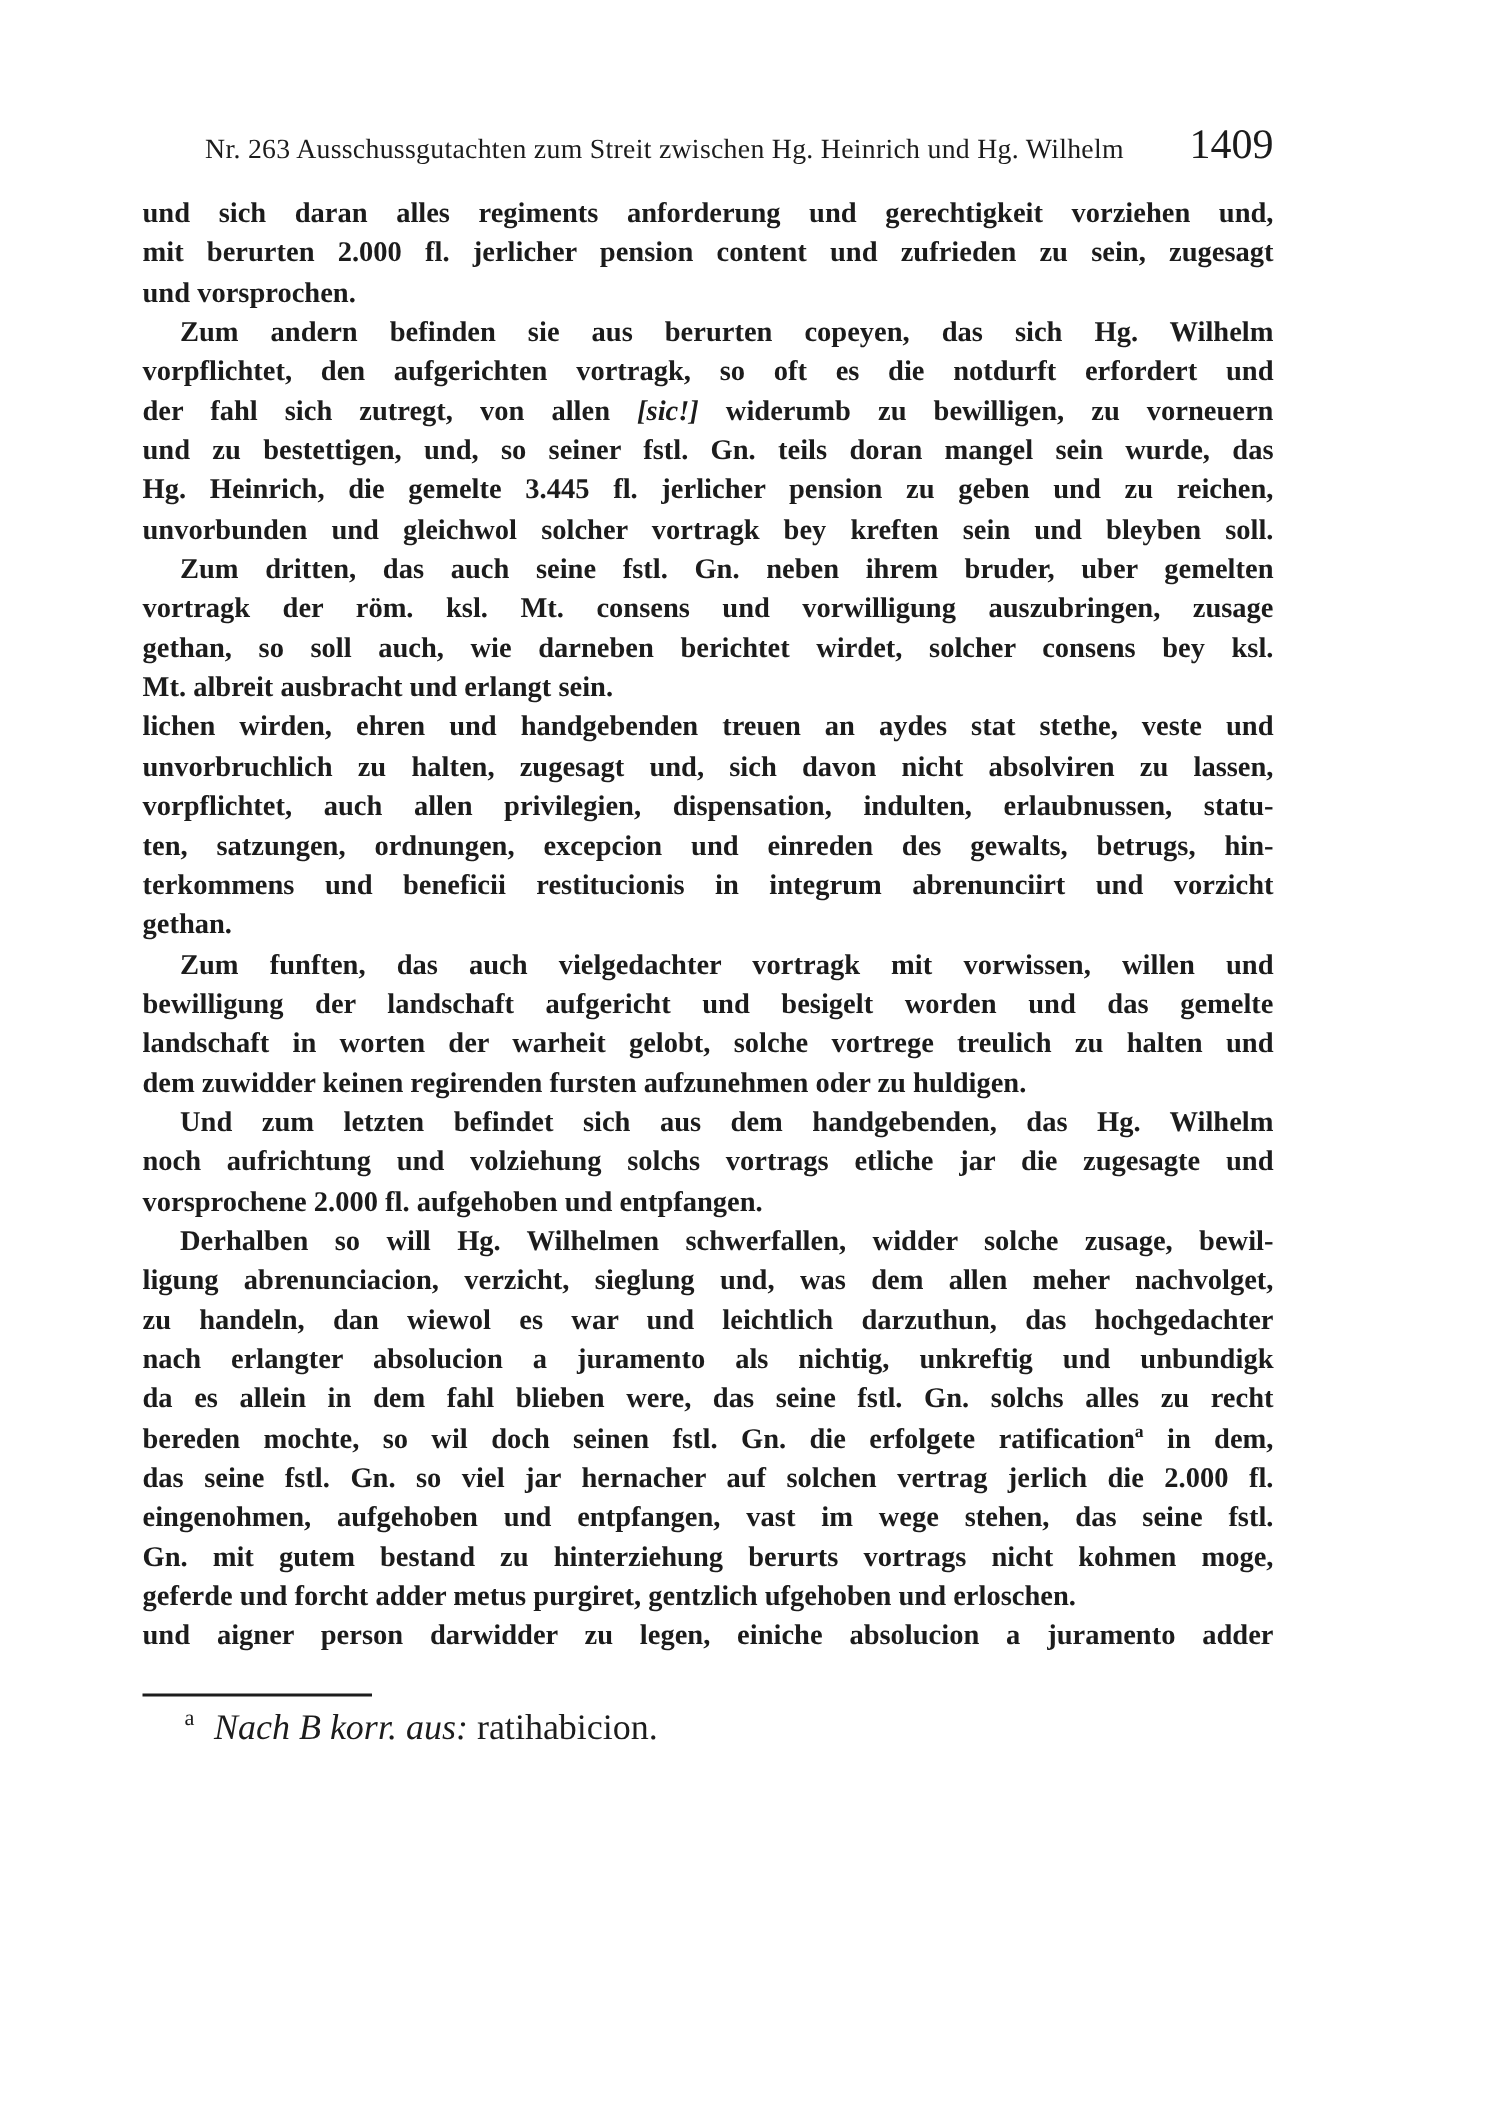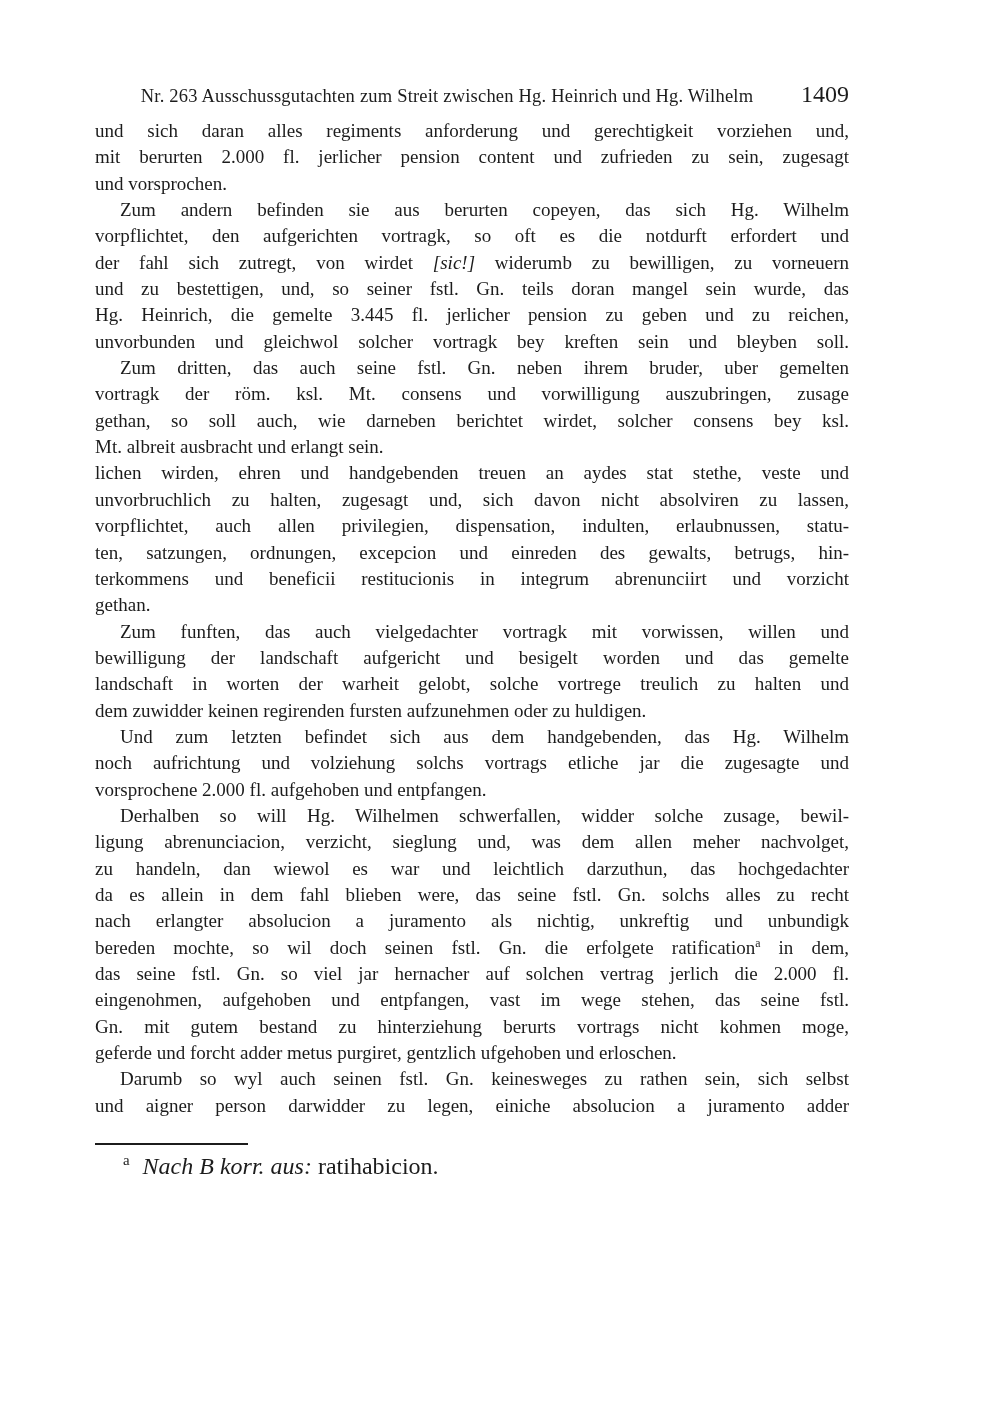--- a/index.html
+++ b/index.html
@@ -30,24 +30,24 @@
     height: 37px;
   }
   .running-title {
     flex: 1;
     text-align: center;
     font-size: 18.5px;
     letter-spacing: 0.2px;
     white-space: nowrap;
   }
   .page-number {
-    font-size: 24px;
+    font-size: 28px;
     margin-left: 2px;
   }
-  .body-text { margin-top: 0; }
+  .body-text { margin-top: 12px; font-weight: bold; }
   .paragraph { margin: 0; }
   .line {
     font-size: 19px;
     line-height: 26.35px;
     text-align: justify;
     text-align-last: justify;
     white-space: normal;
   }
   .line.left { text-align-last: left; }
   .line.indent { text-indent: 25px; }
@@ -84,21 +84,21 @@
 
     <div class="body-text">
         <div class="paragraph">
           <div class="line"><span>und sich daran alles regiments anforderung und gerechtigkeit vorziehen und,</span></div>
           <div class="line"><span>mit berurten 2.000 fl. jerlicher pension content und zufrieden zu sein, zugesagt</span></div>
           <div class="line left"><span>und vorsprochen.</span></div>
         </div>
         <div class="paragraph">
           <div class="line indent"><span>Zum andern befinden sie aus berurten copeyen, das sich Hg. Wilhelm</span></div>
           <div class="line"><span>vorpflichtet, den aufgerichten vortragk, so oft es die notdurft erfordert und</span></div>
-          <div class="line"><span>der fahl sich zutregt, von wirdet </span><span class="seg-italic">[sic!]</span><span> widerumb zu bewilligen, zu vorneuern</span></div>
+          <div class="line"><span>der fahl sich zutregt, von allen </span><span class="seg-italic">[sic!]</span><span> widerumb zu bewilligen, zu vorneuern</span></div>
           <div class="line"><span>und zu bestettigen, und, so seiner fstl. Gn. teils doran mangel sein wurde, das</span></div>
           <div class="line"><span>Hg. Heinrich, die gemelte 3.445 fl. jerlicher pension zu geben und zu reichen,</span></div>
           <div class="line"><span>unvorbunden und gleichwol solcher vortragk bey kreften sein und bleyben soll.</span></div>
         </div>
         <div class="paragraph">
           <div class="line indent"><span>Zum dritten, das auch seine fstl. Gn. neben ihrem bruder, uber gemelten</span></div>
           <div class="line"><span>vortragk der röm. ksl. Mt. consens und vorwilligung auszubringen, zusage</span></div>
           <div class="line"><span>gethan, so soll auch, wie darneben berichtet wirdet, solcher consens bey ksl.</span></div>
           <div class="line left"><span>Mt. albreit ausbracht und erlangt sein.</span></div>
         </div>
@@ -118,30 +118,29 @@
         </div>
         <div class="paragraph">
           <div class="line indent"><span>Und zum letzten befindet sich aus dem handgebenden, das Hg. Wilhelm</span></div>
           <div class="line"><span>noch aufrichtung und volziehung solchs vortrags etliche jar die zugesagte und</span></div>
           <div class="line left"><span>vorsprochene 2.000 fl. aufgehoben und entpfangen.</span></div>
         </div>
         <div class="paragraph">
           <div class="line indent"><span>Derhalben so will Hg. Wilhelmen schwerfallen, widder solche zusage, bewil-</span></div>
           <div class="line"><span>ligung abrenunciacion, verzicht, sieglung und, was dem allen meher nachvolget,</span></div>
           <div class="line"><span>zu handeln, dan wiewol es war und leichtlich darzuthun, das hochgedachter</span></div>
+          <div class="line"><span>nach erlangter absolucion a juramento als nichtig, unkreftig und unbundigk</span></div>
           <div class="line"><span>da es allein in dem fahl blieben were, das seine fstl. Gn. solchs alles zu recht</span></div>
-          <div class="line"><span>nach erlangter absolucion a juramento als nichtig, unkreftig und unbundigk</span></div>
           <div class="line"><span>bereden mochte, so wil doch seinen fstl. Gn. die erfolgete ratification</span><span class="seg-sup">a</span><span> in dem,</span></div>
           <div class="line"><span>das seine fstl. Gn. so viel jar hernacher auf solchen vertrag jerlich die 2.000 fl.</span></div>
           <div class="line"><span>eingenohmen, aufgehoben und entpfangen, vast im wege stehen, das seine fstl.</span></div>
           <div class="line"><span>Gn. mit gutem bestand zu hinterziehung berurts vortrags nicht kohmen moge,</span></div>
           <div class="line left"><span>geferde und forcht adder metus purgiret, gentzlich ufgehoben und erloschen.</span></div>
         </div>
         <div class="paragraph">
-          <div class="line indent"><span>Darumb so wyl auch seinen fstl. Gn. keinesweges zu rathen sein, sich selbst</span></div>
           <div class="line"><span>und aigner person darwidder zu legen, einiche absolucion a juramento adder</span></div>
         </div>
       </div>
 
     <div class="footnote-sep"></div>
 
     <div class="footnote">
       <span class="seg-sup">a</span>
       <span class="fn-text"><span class="seg-italic">Nach B korr. aus:</span><span> ratihabicion.</span></span>
     </div>

